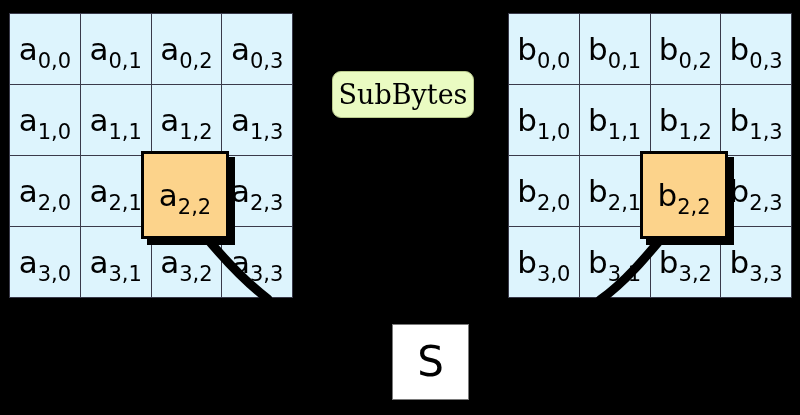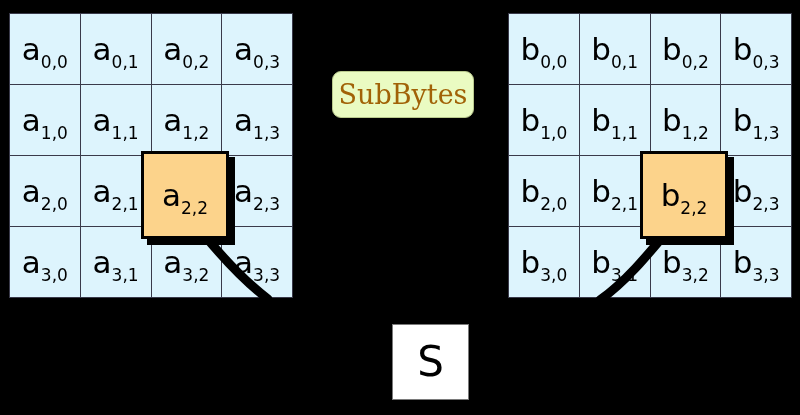--- a/index.html
+++ b/index.html
@@ -40,21 +40,21 @@
   .cell-label {
     font-size: 30px;
     color: #000000;
     line-height: 1;
     white-space: nowrap;
     display: inline-flex;
     align-items: baseline;
   }
   .cell-label .base { font-size: 31px; }
   .cell-label .sub {
-    font-size: 17px;
+    font-size: 21px;
     position: relative;
     top: 8px;
     letter-spacing: 0px;
     margin-top: 8px;
   }
 
   
   .highlight-box {
     position: absolute;
     width: 88px;
@@ -83,21 +83,21 @@
     border: 1px solid #b9c98d;
     border-radius: 9px;
     display: flex;
     align-items: center;
     justify-content: center;
     z-index: 6;
   }
   #subbytes-label {
     font-family: "DejaVu Serif", serif;
     font-size: 27px;
-    color: #a16207;
+    color: #000000;
     line-height: 1;
   }
 
   
   #sbox {
     position: absolute;
     left: 392px;
     top: 324px;
     width: 77px;
     height: 76px;

